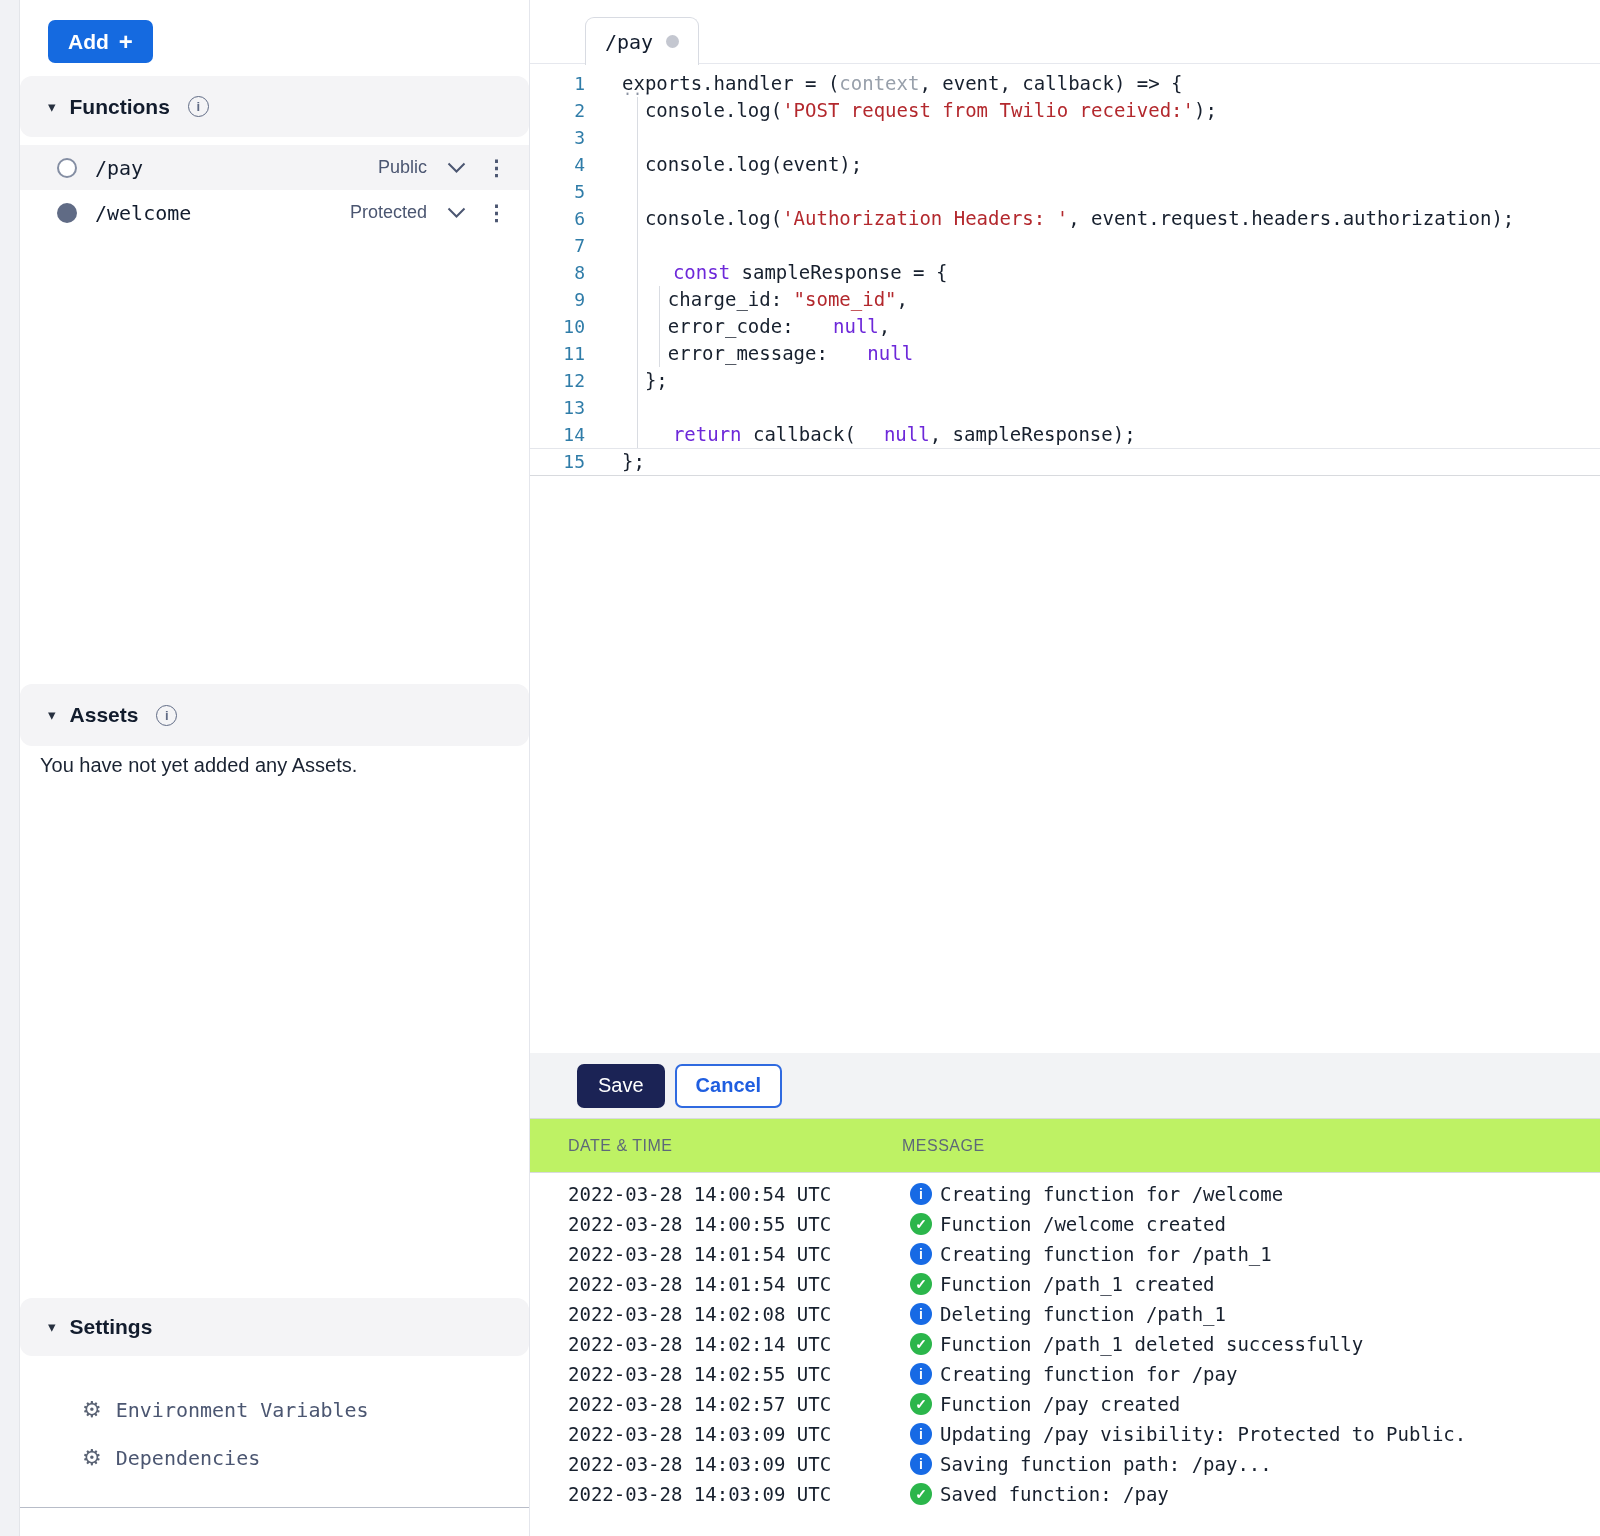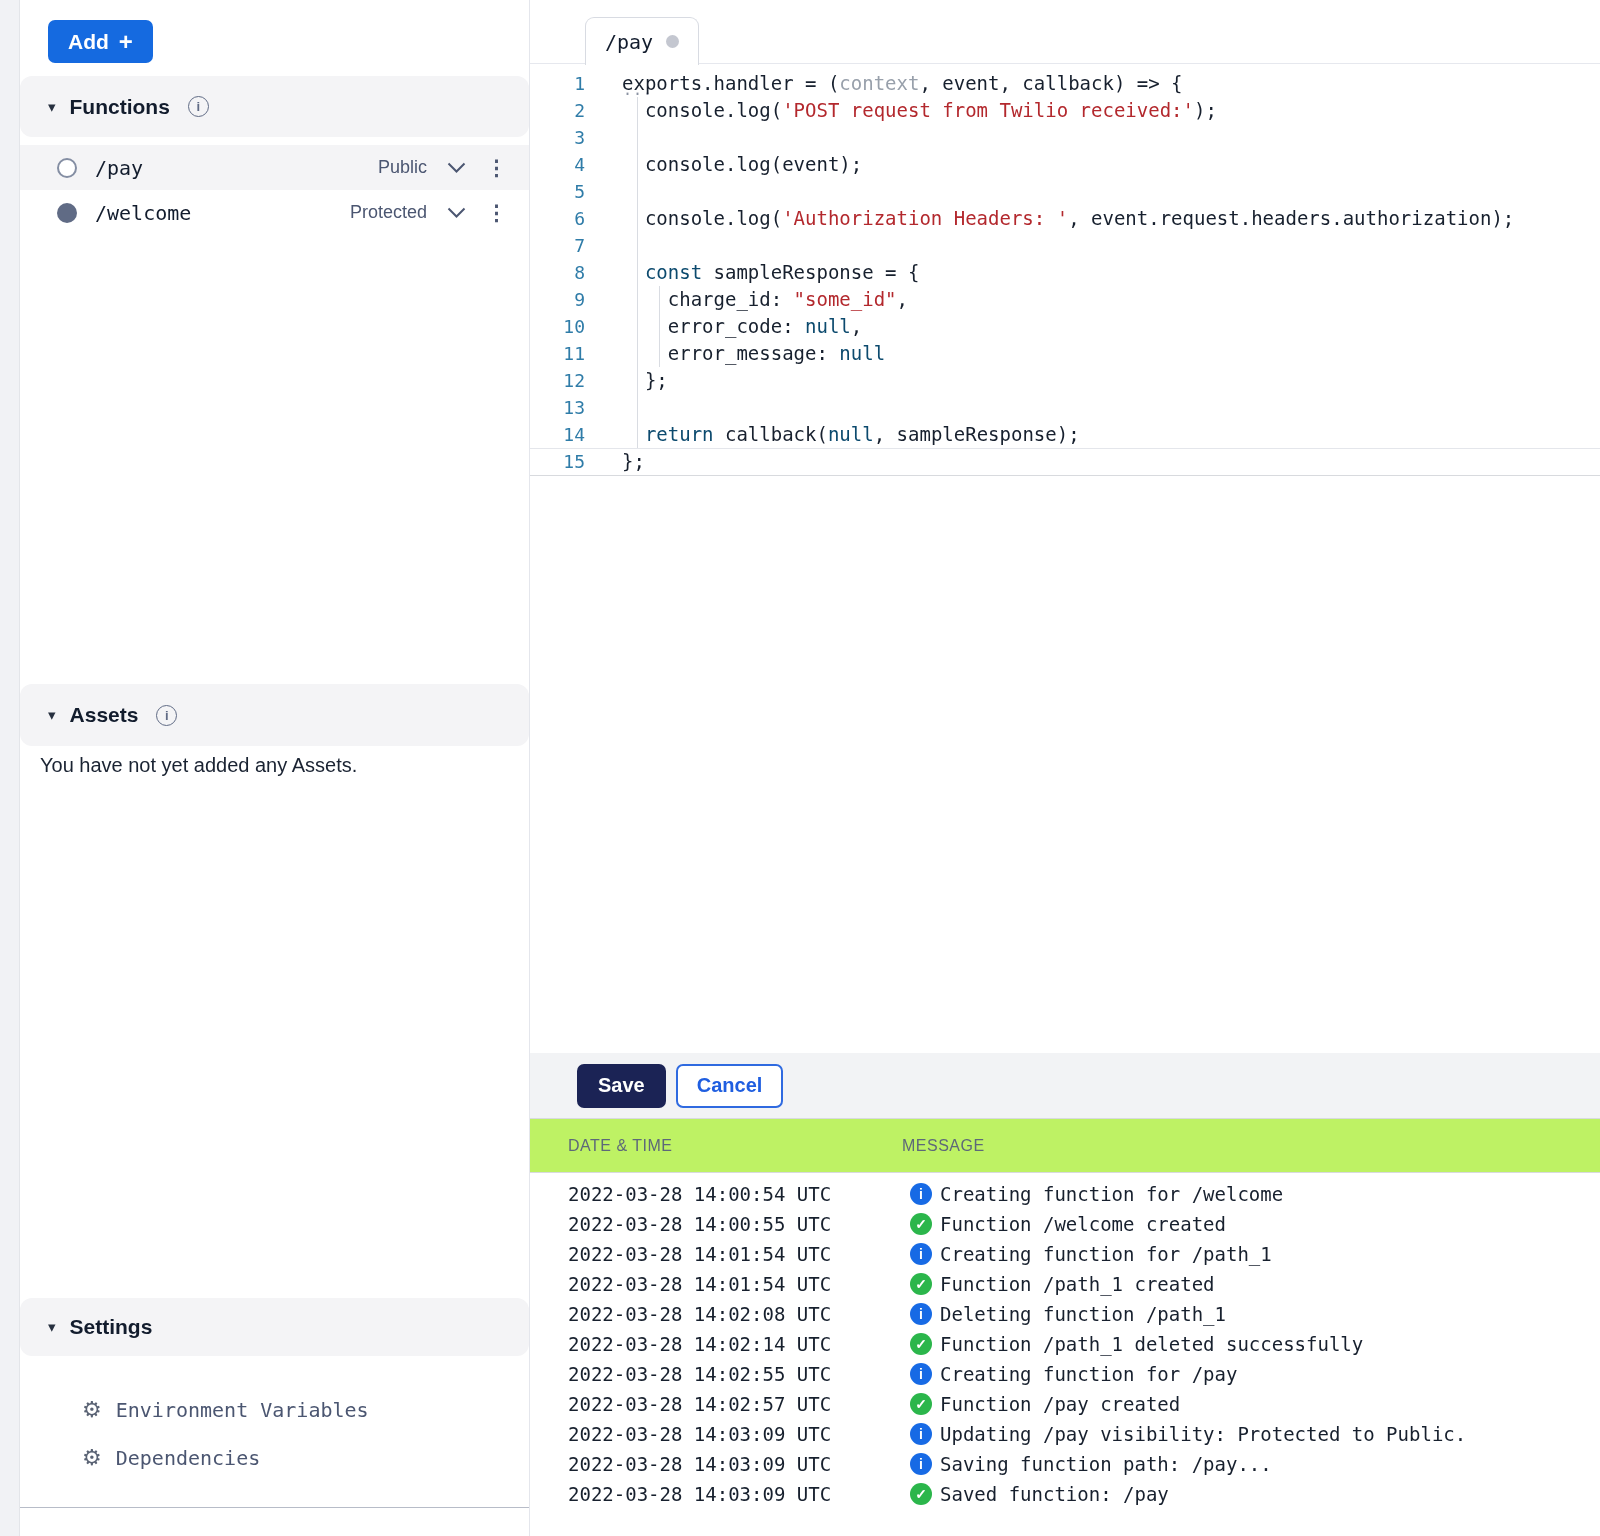--- a/index.html
+++ b/index.html
@@ -53,32 +53,32 @@
   .tab { position:absolute; left:55px; top:17px; height:48px; background:#fff; border:1px solid #d8dbe2; border-bottom:none;
          border-radius:9px 9px 0 0; display:flex; align-items:center; gap:13px; padding:0 19px; z-index:2; cursor:pointer; }
   .tab-label { font-family:"DejaVu Sans Mono", monospace; font-size:20px; color:#121c2d; }
   .tab-dot { width:13px; height:13px; border-radius:50%; background:#c4c7d0; }
 
   .editor { height:989px; position:relative; padding-top:6px; flex:none; overflow:hidden;
             font-family:"DejaVu Sans Mono", monospace; font-size:19px; }
   .code-line { display:flex; height:27px; line-height:27px; position:relative; z-index:1; }
   .ln { width:55px; flex:none; text-align:right; color:#2f7ca8; font-size:18px; }
   .code { padding-left:37px; white-space:pre; color:#17202e; }
-  .tok-kw  { color:#0c4a6e; }
+  .tok-kw  { color:#6d28d9;margin-left:28px; }
   .tok-str { color:#b3282d; }
   .tok-dim { color:#98a0ab; }
   .guide { position:absolute; width:1px; background:#d9dce2; z-index:0; }
   .guide-1 { left:107px; top:33px;  height:351px; }
   .guide-2 { left:129px; top:222px; height:81px; }
   .fold-dots { position:absolute; left:93px; top:24px; color:#8b92a2; font-size:15px; letter-spacing:1px; line-height:12px; z-index:0; }
   .active-line { position:absolute; left:0; right:0; top:384px; height:28px; border-top:1px solid #e4e6eb; border-bottom:1px solid #d8dade; z-index:0; }
 
   .footer { height:65px; background:#f2f3f5; display:flex; align-items:center; padding-left:47px; flex:none; }
   .save-btn { height:44px; padding:0 21px; background:#1b2355; color:#fff; font-family:"Liberation Sans",sans-serif;
-              font-size:20px; font-weight:bold; border:none; border-radius:7px; cursor:pointer; }
+              font-size:20px; font-weight:normal; border:none; border-radius:7px; cursor:pointer; }
   .cancel-btn { height:44px; padding:0 19px; margin-left:10px; background:#fff; color:#1f5ee0; font-family:"Liberation Sans",sans-serif;
               font-size:20px; font-weight:bold; border:2px solid #2f6ae0; border-radius:7px; cursor:pointer; }
 
   .log-header { height:55px; background:#bef264; border-top:1px solid #d8dade; border-bottom:1px solid #d8dade;
                 display:flex; align-items:center; color:#5d6879; font-size:16px; letter-spacing:0.5px; flex:none; }
   .lh-col1 { padding-left:38px; width:372px; flex:none; }
   .log-body { flex:1; background:#fff; padding-top:2px; overflow:hidden; }
   .log-row { display:flex; align-items:flex-end; height:30px; font-family:"DejaVu Sans Mono", monospace; font-size:19px; }
   .lr-time { padding-left:38px; width:372px; flex:none; color:#17202e; }
   .licon { width:22px; height:22px; border-radius:50%; flex:none; margin-left:8px; color:#fff;

